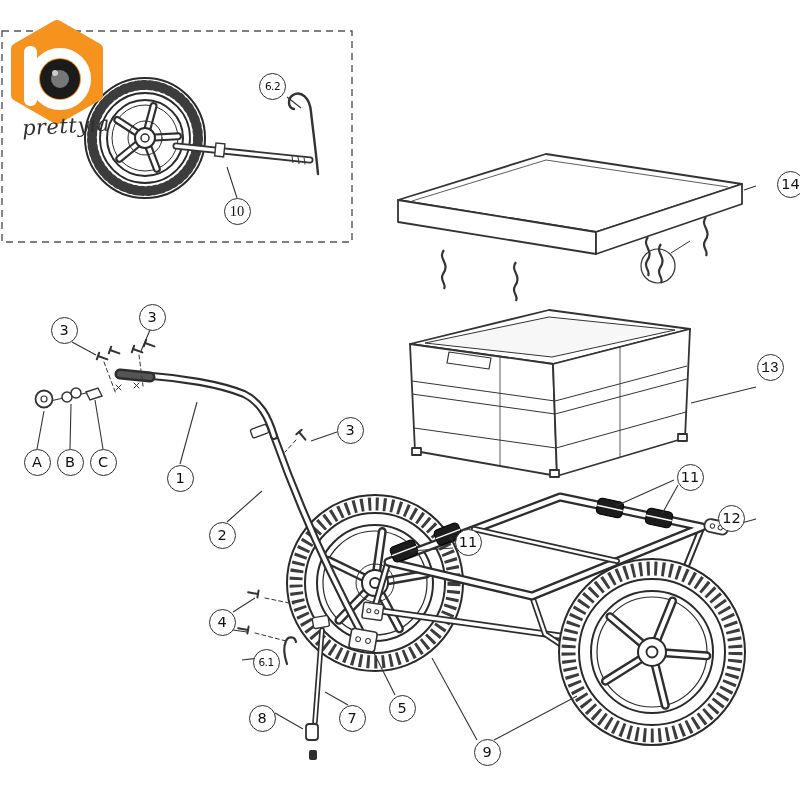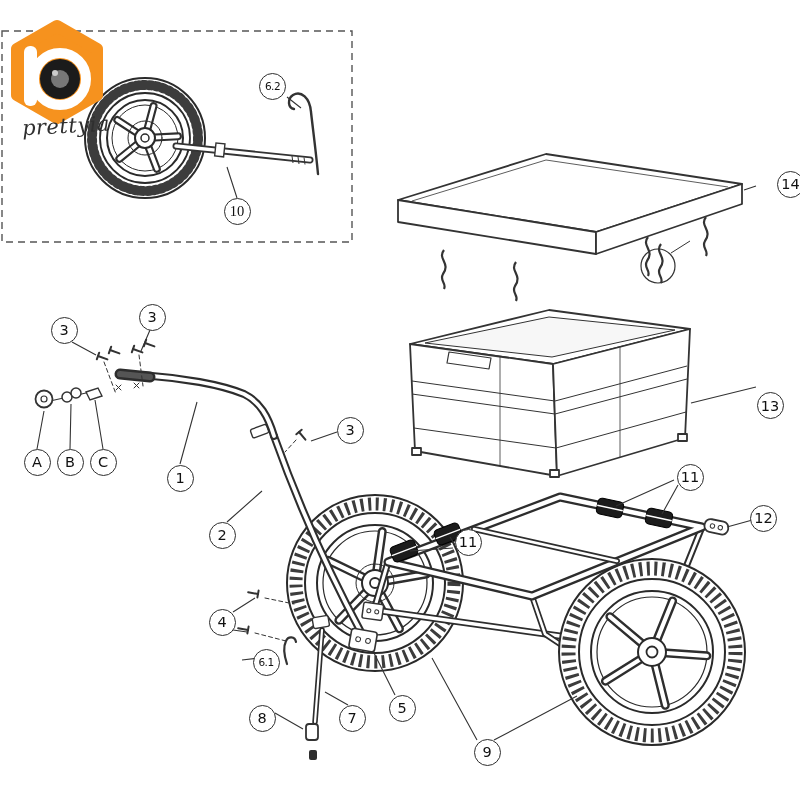--- a/index.html
+++ b/index.html
@@ -260,19 +260,19 @@
       <div class="callout" style="left: 166.5px; top: 464.5px;">1</div>
       <div class="callout" style="left: 208.5px; top: 521.5px;">2</div>
       <div class="callout" style="left: 208.5px; top: 608.5px;">4</div>
       <div class="callout small" style="left: 214.5px; top: 648.5px; margin-left: 38px;">6.1</div>
       <div class="callout" style="left: 248.5px; top: 704.5px;">8</div>
       <div class="callout" style="left: 338.5px; top: 704.5px;">7</div>
       <div class="callout" style="left: 388.5px; top: 694.5px;">5</div>
       <div class="callout" style="left: 473.5px; top: 738.5px;">9</div>
       <div class="callout" style="left: 454.5px; top: 528.5px;">11</div>
       <div class="callout" style="left: 676.5px; top: 463.5px;">11</div>
-      <div class="callout" style="left: 750px; top: 504.5px;">12</div>
-      <div class="callout" style="left: 756.5px; top: 392px;">13</div>
+      <div class="callout" style="left: 718px; top: 504.5px;">12</div>
+      <div class="callout" style="left: 756.5px; top: 354px; font-family: Liberation Mono, monospace;">13</div>
       <div class="callout" style="left: 777px; top: 170.5px;">14</div>
       <div class="callout" style="left: 223.5px; top: 197.5px; font-family: Liberation Serif, serif;">10</div>
       <div class="callout small" style="left: 259px; top: 72.5px;">6.2</div>
     </div>
 </div>
 
 </body></html>

